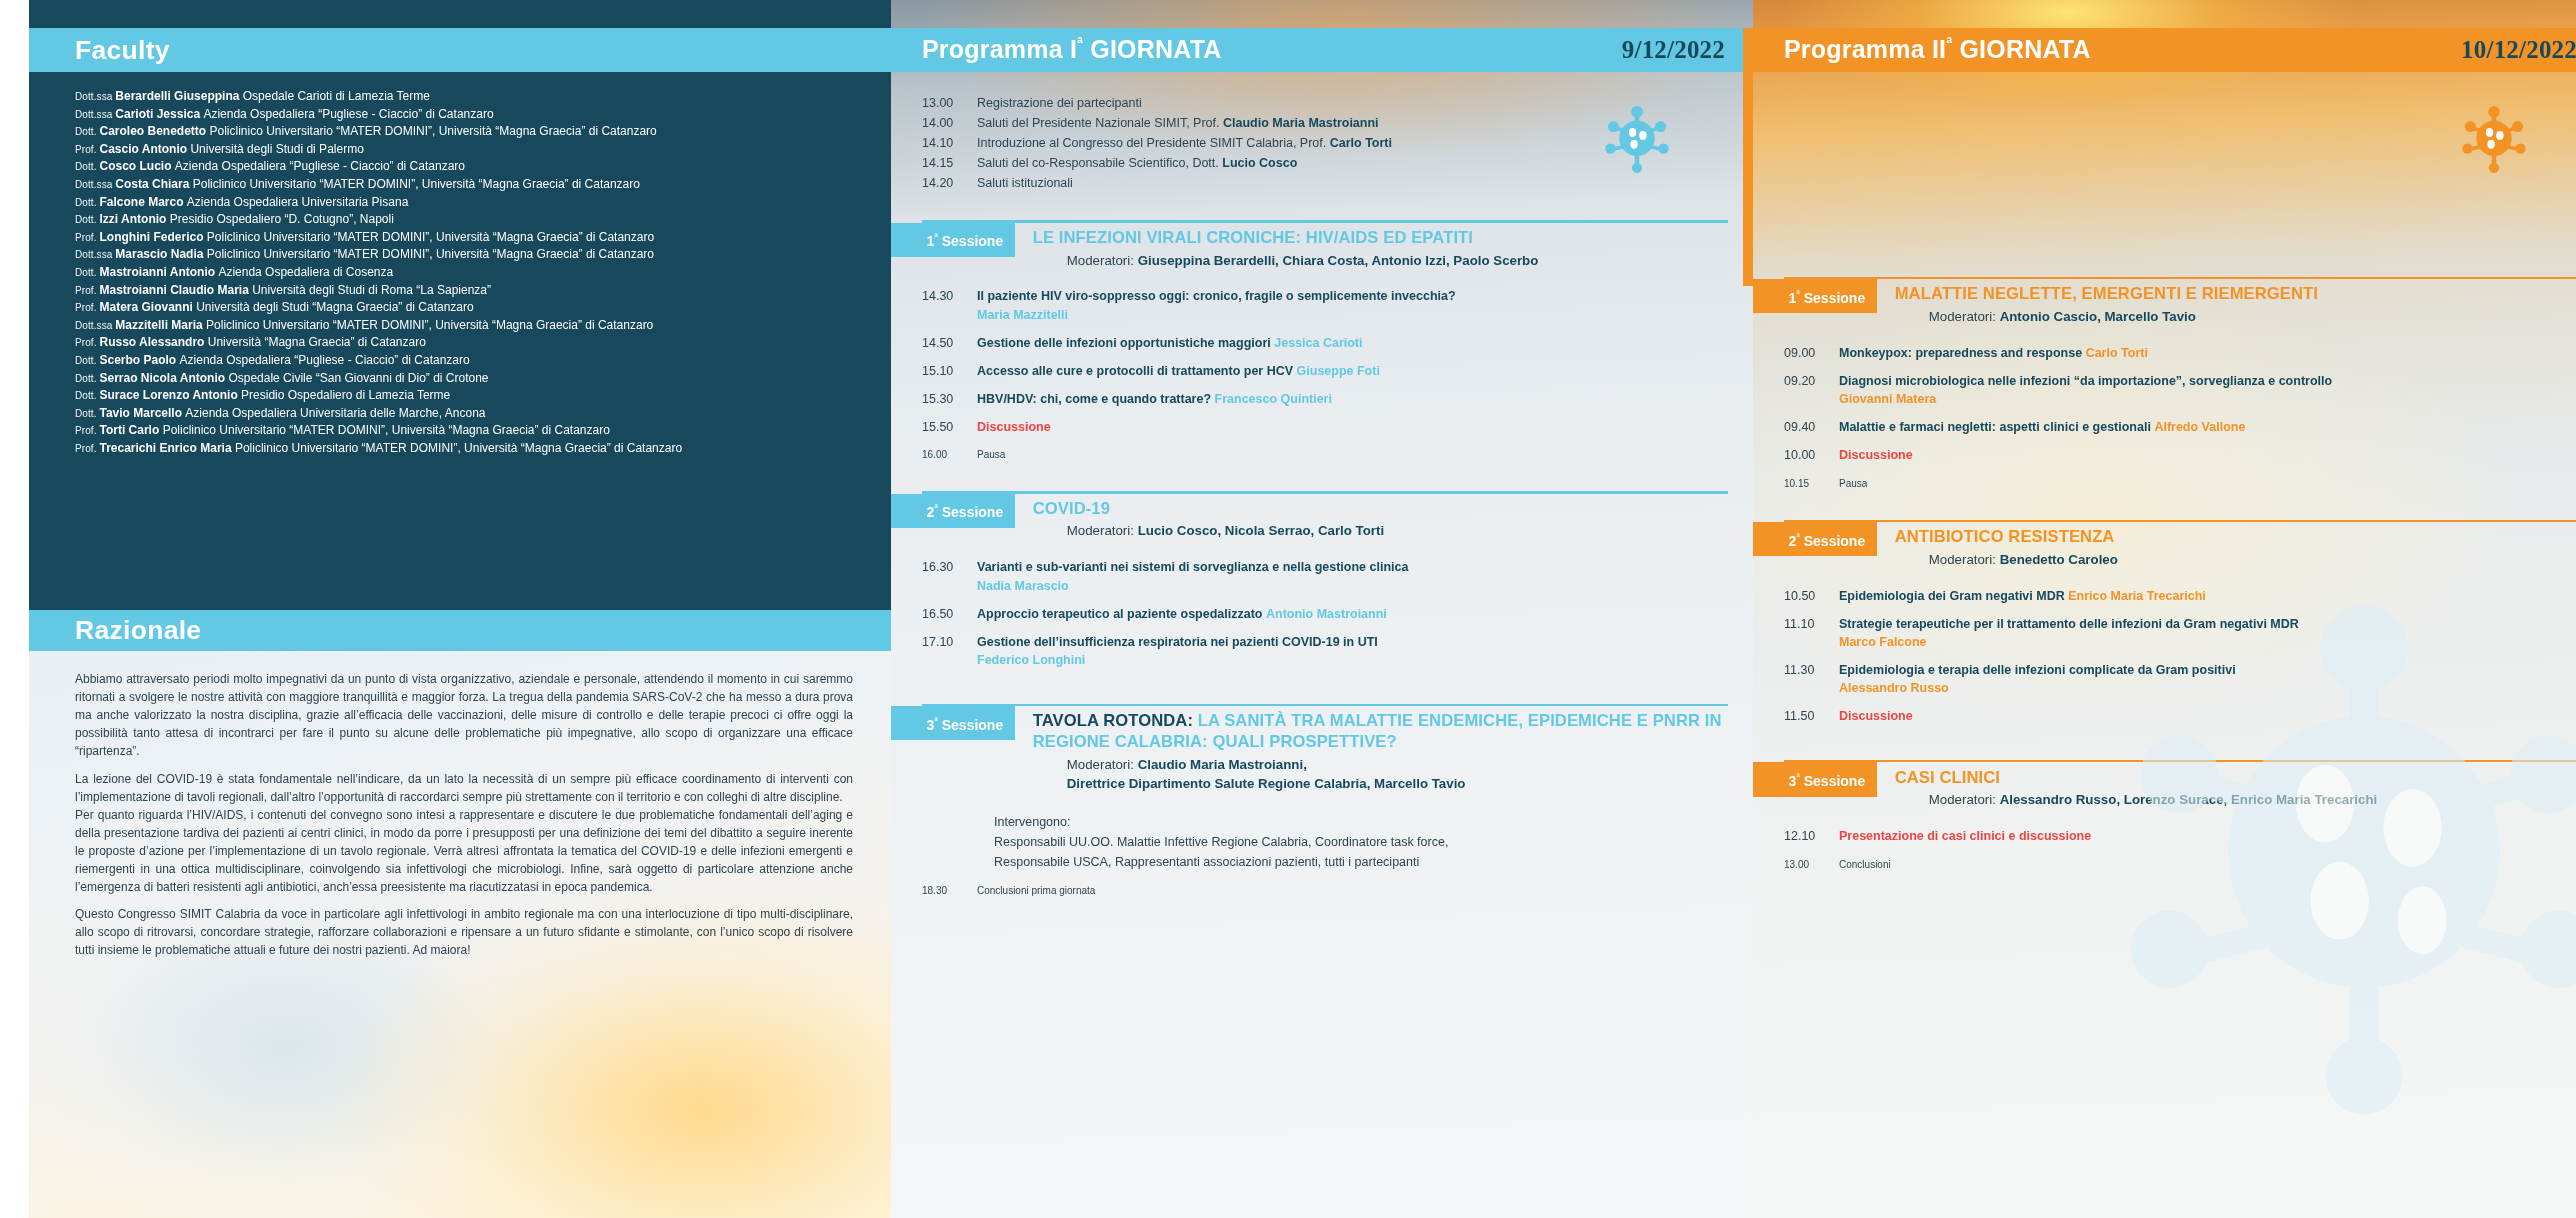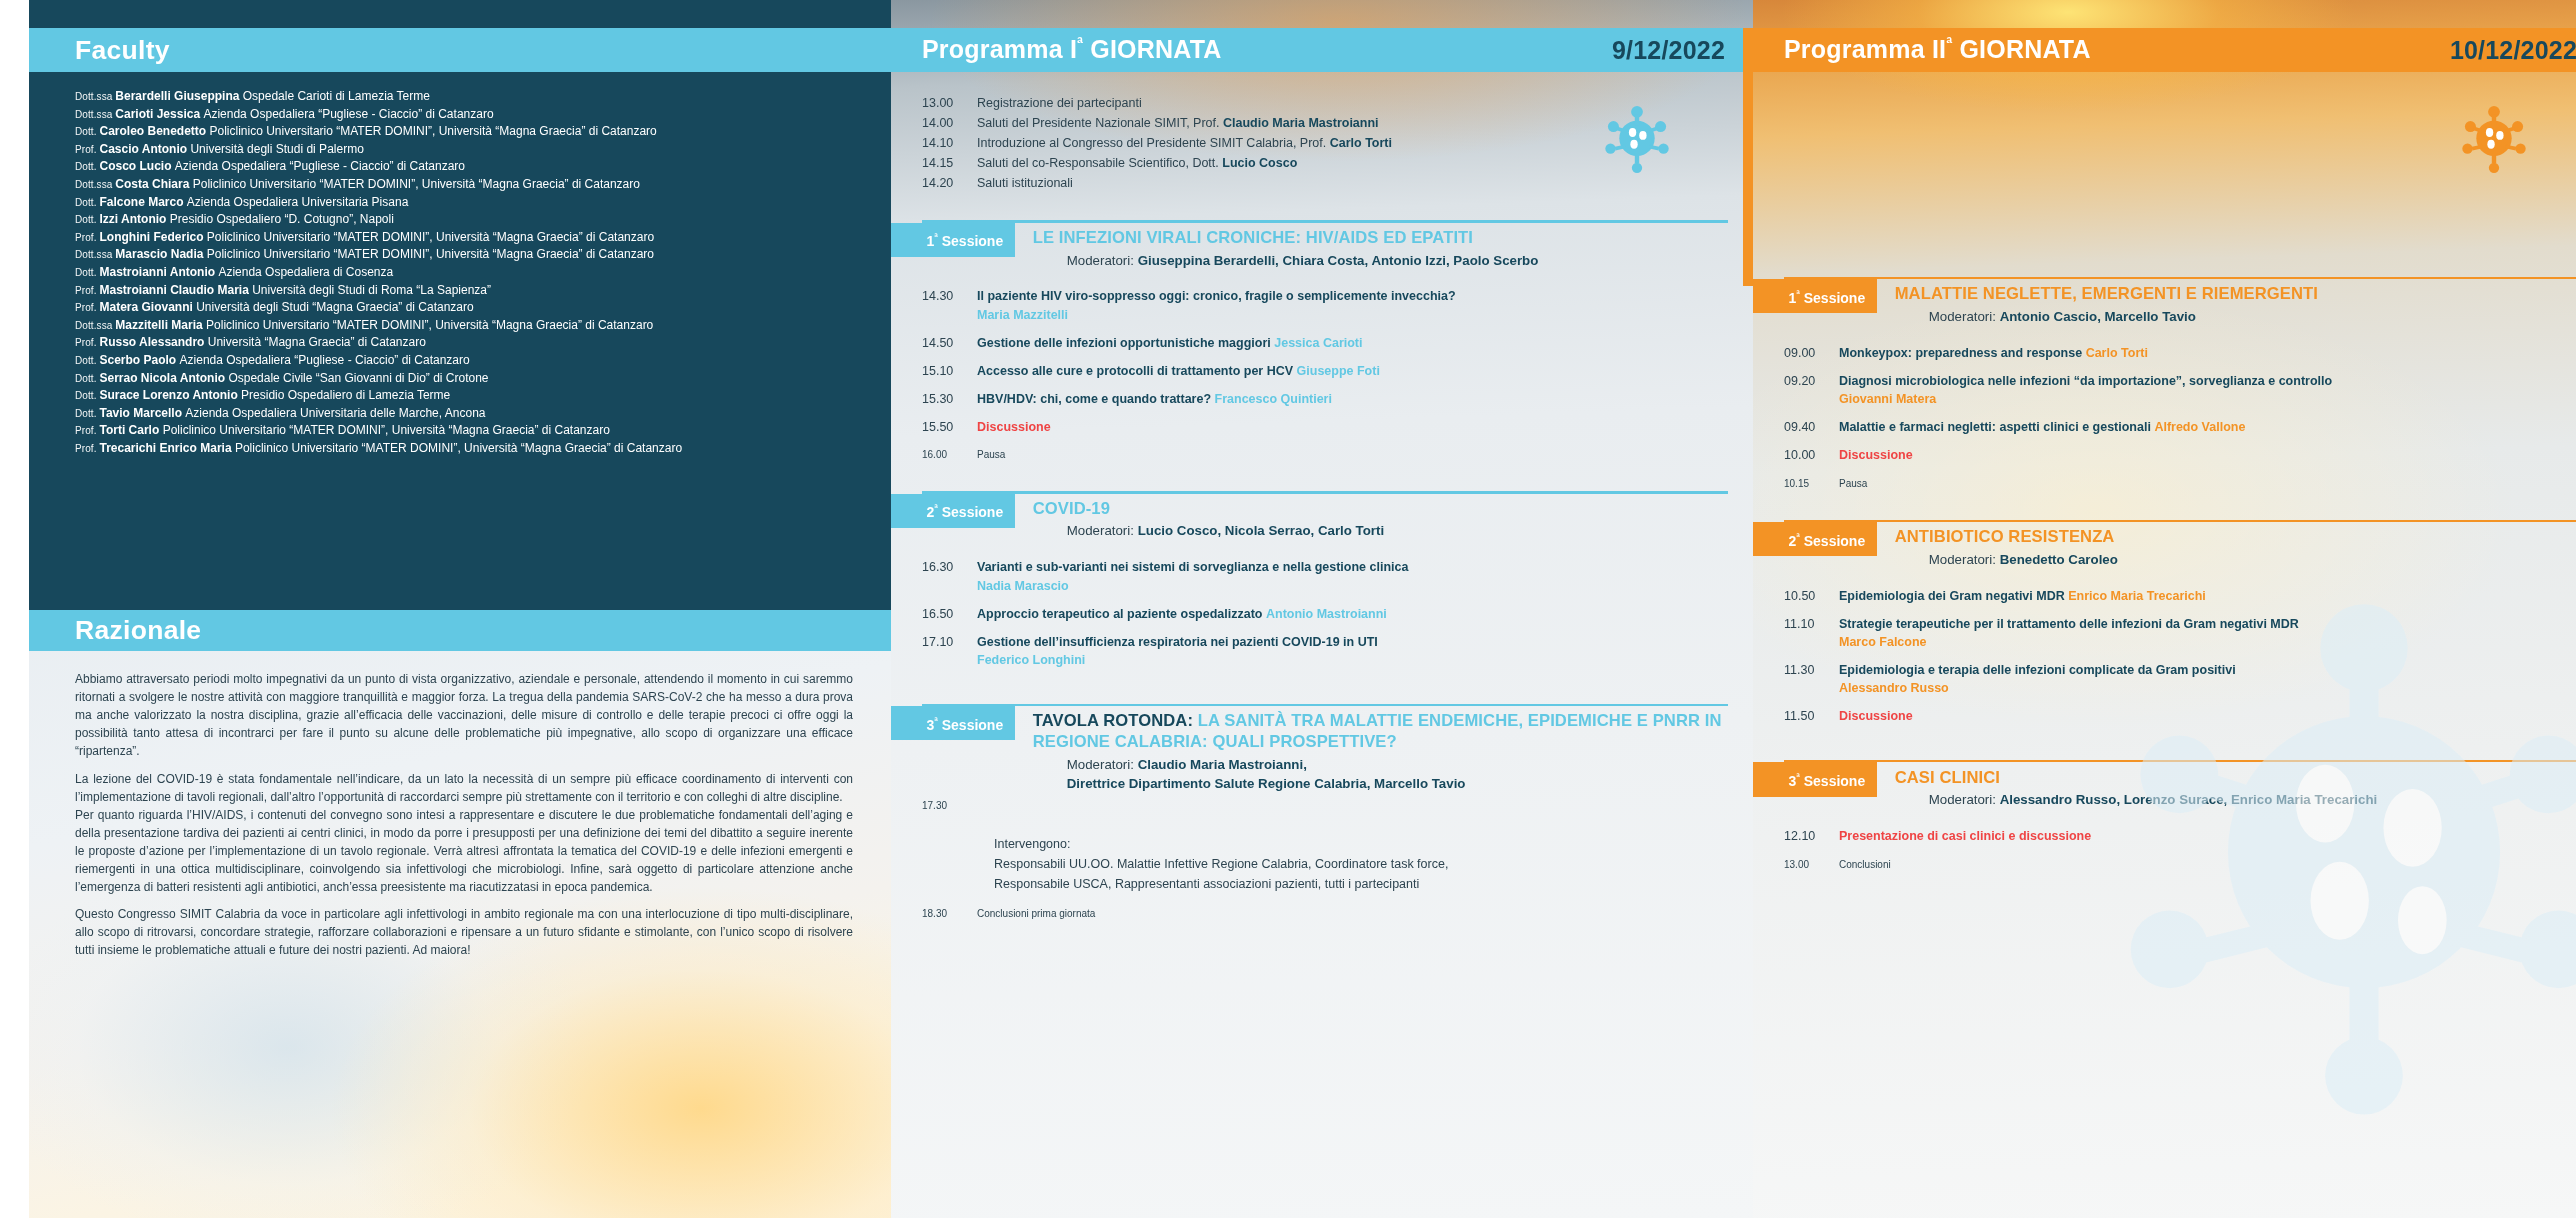--- a/index.html
+++ b/index.html
@@ -62,21 +62,21 @@
   .day-overlay { position:absolute; left:0; top:0; width:100%; height:100%; }
 
   .day-head {
     position:relative; margin-top:28px; height:44px; display:flex; align-items:center;
     justify-content:space-between; padding:0 28px 0 31px;
   }
   .day-head.cy { background:#62c8e3; }
   .day-head.og { background:#f39325; }
   .day-head .dtitle { color:#ffffff; font-size:25px; font-weight:bold; letter-spacing:0.2px; }
   .day-head .dtitle .sup { font-size:16px; vertical-align:super; }
-  .day-head .ddate { color:#17485c; font-size:25px; font-weight:bold; letter-spacing:0.2px; }
+  .day-head .ddate { color:#17485c; font-size:25px; font-weight:bold; letter-spacing:0.2px;font-family:Liberation Serif, serif; }
 
   .day-body { position:relative; padding:0 25px 0 0; }
 
   
   .prow { display:flex; font-size:10px; line-height:18.4px; color:#2d4450; }
   .prow .t { width:55px; flex:none; padding-left:31px; box-sizing:content-box; }
   .prow .c { flex:1; }
   .prow .c b { font-weight:bold; color:#17485c; }
 
   .intro-list { padding-top:20.6px; }
@@ -272,24 +272,20 @@
           <div style="height: 19px;"></div>
           <div class="sess">
             <div class="rule"></div>
             <div class="hdr">
               <div class="tab"><span>3</span><span class="sup">ª</span><span> Sessione</span></div>
               <div class="meta">
                 <div class="stitle"><span class="pre">TAVOLA ROTONDA: </span>LA SANITÀ TRA MALATTIE ENDEMICHE, EPIDEMICHE E PNRR IN REGIONE CALABRIA: QUALI PROSPETTIVE?</div>
                 <div class="mods">Moderatori: <b>Claudio Maria Mastroianni,</b><span class="blk">Direttrice Dipartimento Salute Regione Calabria, Marcello Tavio</span></div>
               </div>
             </div>
-            <div class="prow" style="margin-top: 4.4px;">
-              <span class="t">17.30</span>
-              <span></span>
-            </div>
             <div class="interv" style="margin-top: 19px;">
               <div>Intervengono:</div>
               <div>Responsabili UU.OO. Malattie Infettive Regione Calabria, Coordinatore task force,</div>
               <div>Responsabile USCA, Rappresentanti associazioni pazienti, tutti i partecipanti</div>
             </div>
             <div style="margin-top: 10.3px;">
               <div class="prow">
                 <span class="t">18.30</span>
                 <span class="c">Conclusioni prima giornata</span>
               </div>

